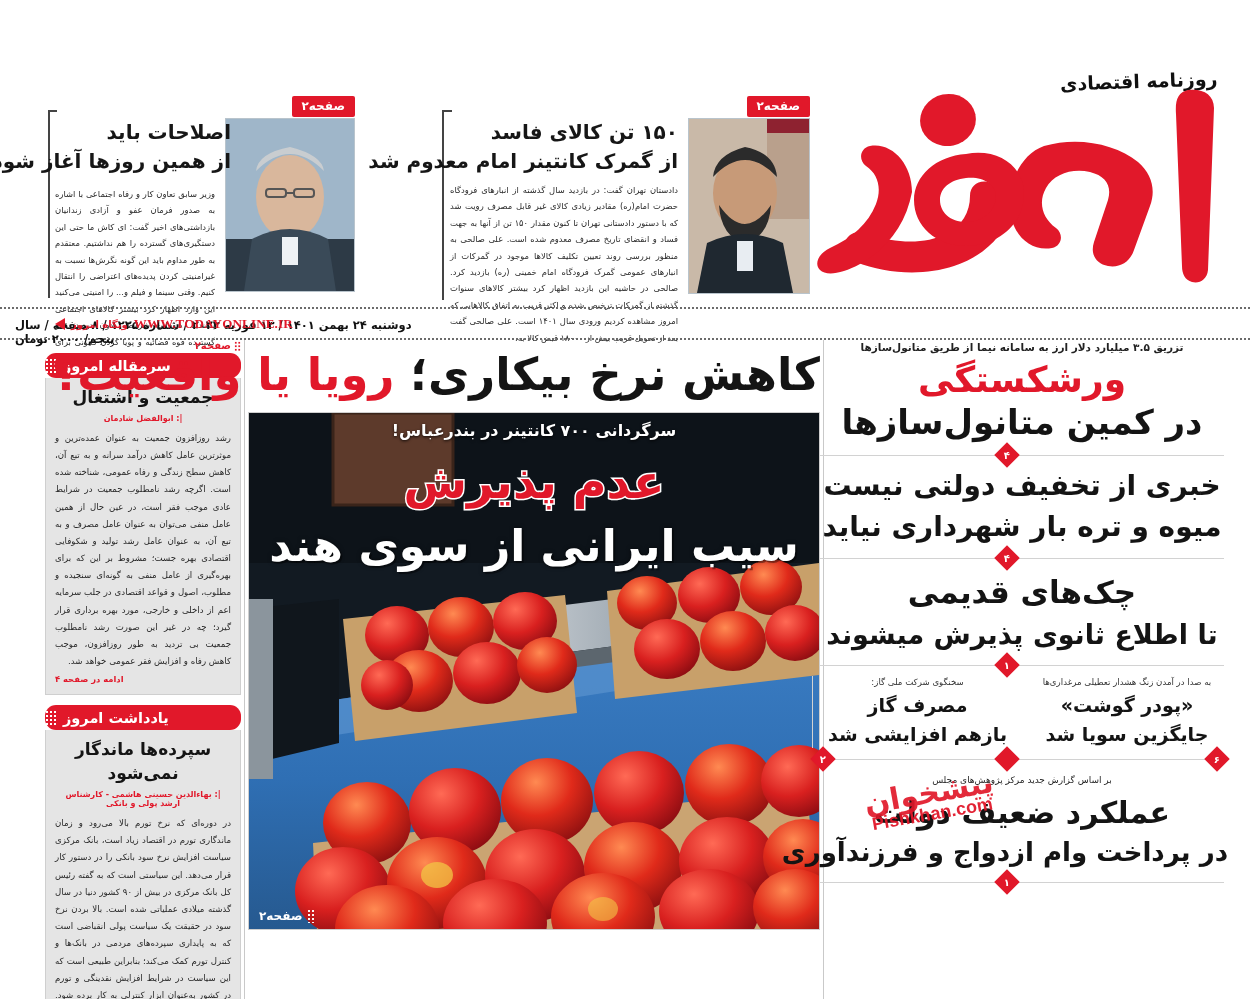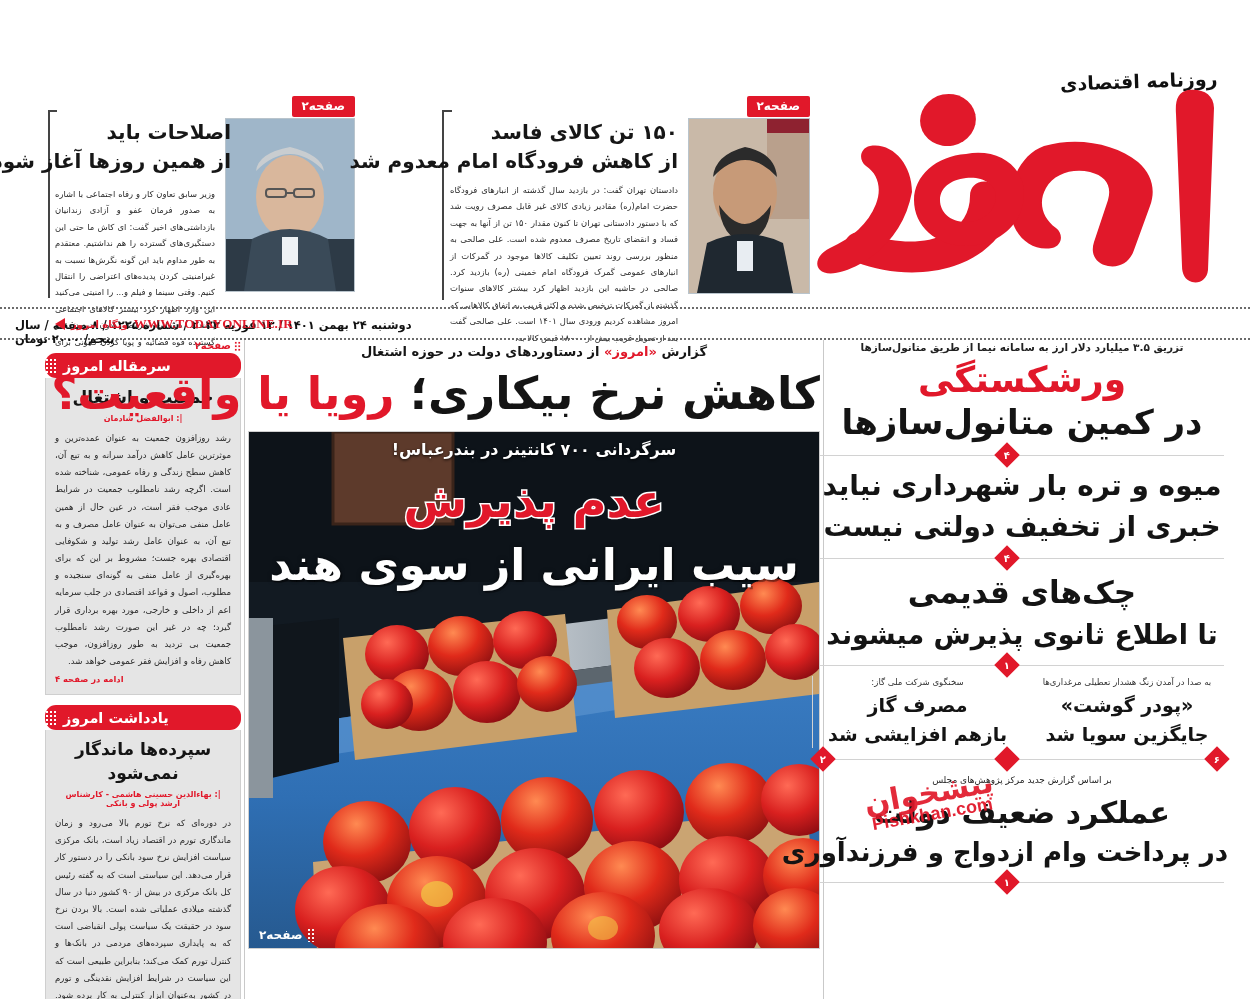--- a/index.html
+++ b/index.html
@@ -194,21 +194,21 @@
           <path d="M78 0 h42 v14 h-42 z" fill="#8e2230"></path>
           <ellipse cx="56" cy="74" rx="32" ry="40" fill="#c79a78"></ellipse>
           <path d="M24 58 Q56 24 88 58 Q86 34 56 28 Q26 36 24 58 Z" fill="#2b2b2b"></path>
           <path d="M30 86 Q56 124 82 86 Q80 118 56 124 Q32 118 30 86 Z" fill="#2b2b2b"></path>
           <path d="M18 124 Q56 106 94 124 L104 174 L8 174 Z" fill="#1f2830"></path>
           <rect x="48" y="122" width="16" height="30" fill="#e8edf2"></rect>
         </svg>
       </div>
       <div class="ts-head">
         <span class="l">۱۵۰ تن کالای فاسد</span>
-        <span class="l">از کاهش فرودگاه امام معدوم شد</span>
+        <span class="l">از گمرک کانتینر امام معدوم شد</span>
       </div>
       <div class="ts-body">دادستان تهران گفت: در بازدید سال گذشته از انبارهای فرودگاه حضرت امام(ره) مقادیر زیادی کالای غیر قابل مصرف رویت شد که با دستور دادستانی تهران تا کنون مقدار ۱۵۰ تن از آنها به جهت فساد و انقضای تاریخ مصرف معدوم شده است. علی صالحی به منظور بررسی روند تعیین تکلیف کالاها موجود در گمرکات از انبارهای عمومی گمرک فرودگاه امام خمینی (ره) بازدید کرد. صالحی در حاشیه این بازدید اظهار کرد بیشتر کالاهای سنوات گذشته از گمرکات ترخیص شده و اکثر قریب به اتفاق کالاهایی که امروز مشاهده کردیم ورودی سال ۱۴۰۱ است. علی صالحی گفت بعد از تحویل قریب بیش از ۱۸۰۰۰ قبض کالا به.</div>
     </div>
 
     <div class="dotrule" style="top:307px;"></div>
     <div class="dotrule" style="top:338px;"></div>
 
     <div class="dateline">دوشنبه ۲۴ بهمن ۱۴۰۱ / ۱۳ فوریه ۲۰۲۳ / شماره ۱۲۲۵ / ۸ صفحه / سال پنجم/ ۲۰۰۰ تومان</div>
 
     <div class="weburl">
@@ -251,23 +251,20 @@
         <div class="side-box">
           <div class="side-title">سپرده‌ها ماندگار نمی‌شود</div>
           <div class="side-author">|: بهاءالدین حسینی هاشمی - کارشناس ارشد پولی و بانکی</div>
           <div class="side-text">در دوره‌ای که نرخ تورم بالا می‌رود و زمان ماندگاری تورم در اقتصاد زیاد است، بانک مرکزی سیاست افزایش نرخ سود بانکی را در دستور کار قرار می‌دهد. این سیاستی است که به گفته رئیس کل بانک مرکزی در بیش از ۹۰ کشور دنیا در سال گذشته میلادی عملیاتی شده است. بالا بردن نرخ سود در حقیقت یک سیاست پولی انقباضی است که به پایداری سپرده‌های مردمی در بانک‌ها و کنترل تورم کمک می‌کند؛ بنابراین طبیعی است که این سیاست در شرایط افزایش نقدینگی و تورم در کشور به‌عنوان ابزار کنترلی به کار برده شود. اما میزان اثرگذاری این سیاست ارتباط مستقیمی با ..</div>
 
         </div>
       </div>
     </div>
 
     <div class="ccol">
-      <div class="lead-kicker">
-        <span>گزارش </span><span class="red">«امروز»</span><span> از دستاوردهای دولت در حوزه اشتغال</span>
-      </div>
 
       <div class="lead-head">
         <span class="l"><span>کاهش نرخ بیکاری؛</span> <span class="red">رویا یا واقعیت؟</span></span>
       </div>
 
       <div class="photo">
         <svg viewBox="0 0 572 518" preserveAspectRatio="none" width="572" height="518" aria-hidden="true" style="position:absolute;inset:0;">
           <defs>
             <radialGradient id="ap" cx="35%" cy="30%" r="75%">
               <stop offset="0%" stop-color="#ff6a55"></stop>
@@ -372,22 +369,22 @@
         </div>
       </div>
       <div class="hr-div">
         <div class="diamond" style="left:186px;">
             <span>۴</span>
           </div>
       </div>
 
       <div class="r-item">
         <div class="r-head">
+          <span class="l" style="font-size:28px;line-height:1.45;">خبری از تخفیف دولتی نیست</span>
           <span class="l" style="font-size:28px;line-height:1.45;">میوه و تره بار شهرداری نیاید</span>
-          <span class="l" style="font-size:28px;line-height:1.45;">خبری از تخفیف دولتی نیست</span>
         </div>
       </div>
       <div class="hr-div">
         <div class="diamond" style="left:186px;">
             <span>۴</span>
           </div>
       </div>
 
       <div class="r-item" style="margin-top:2px;">
         <div class="r-head">

